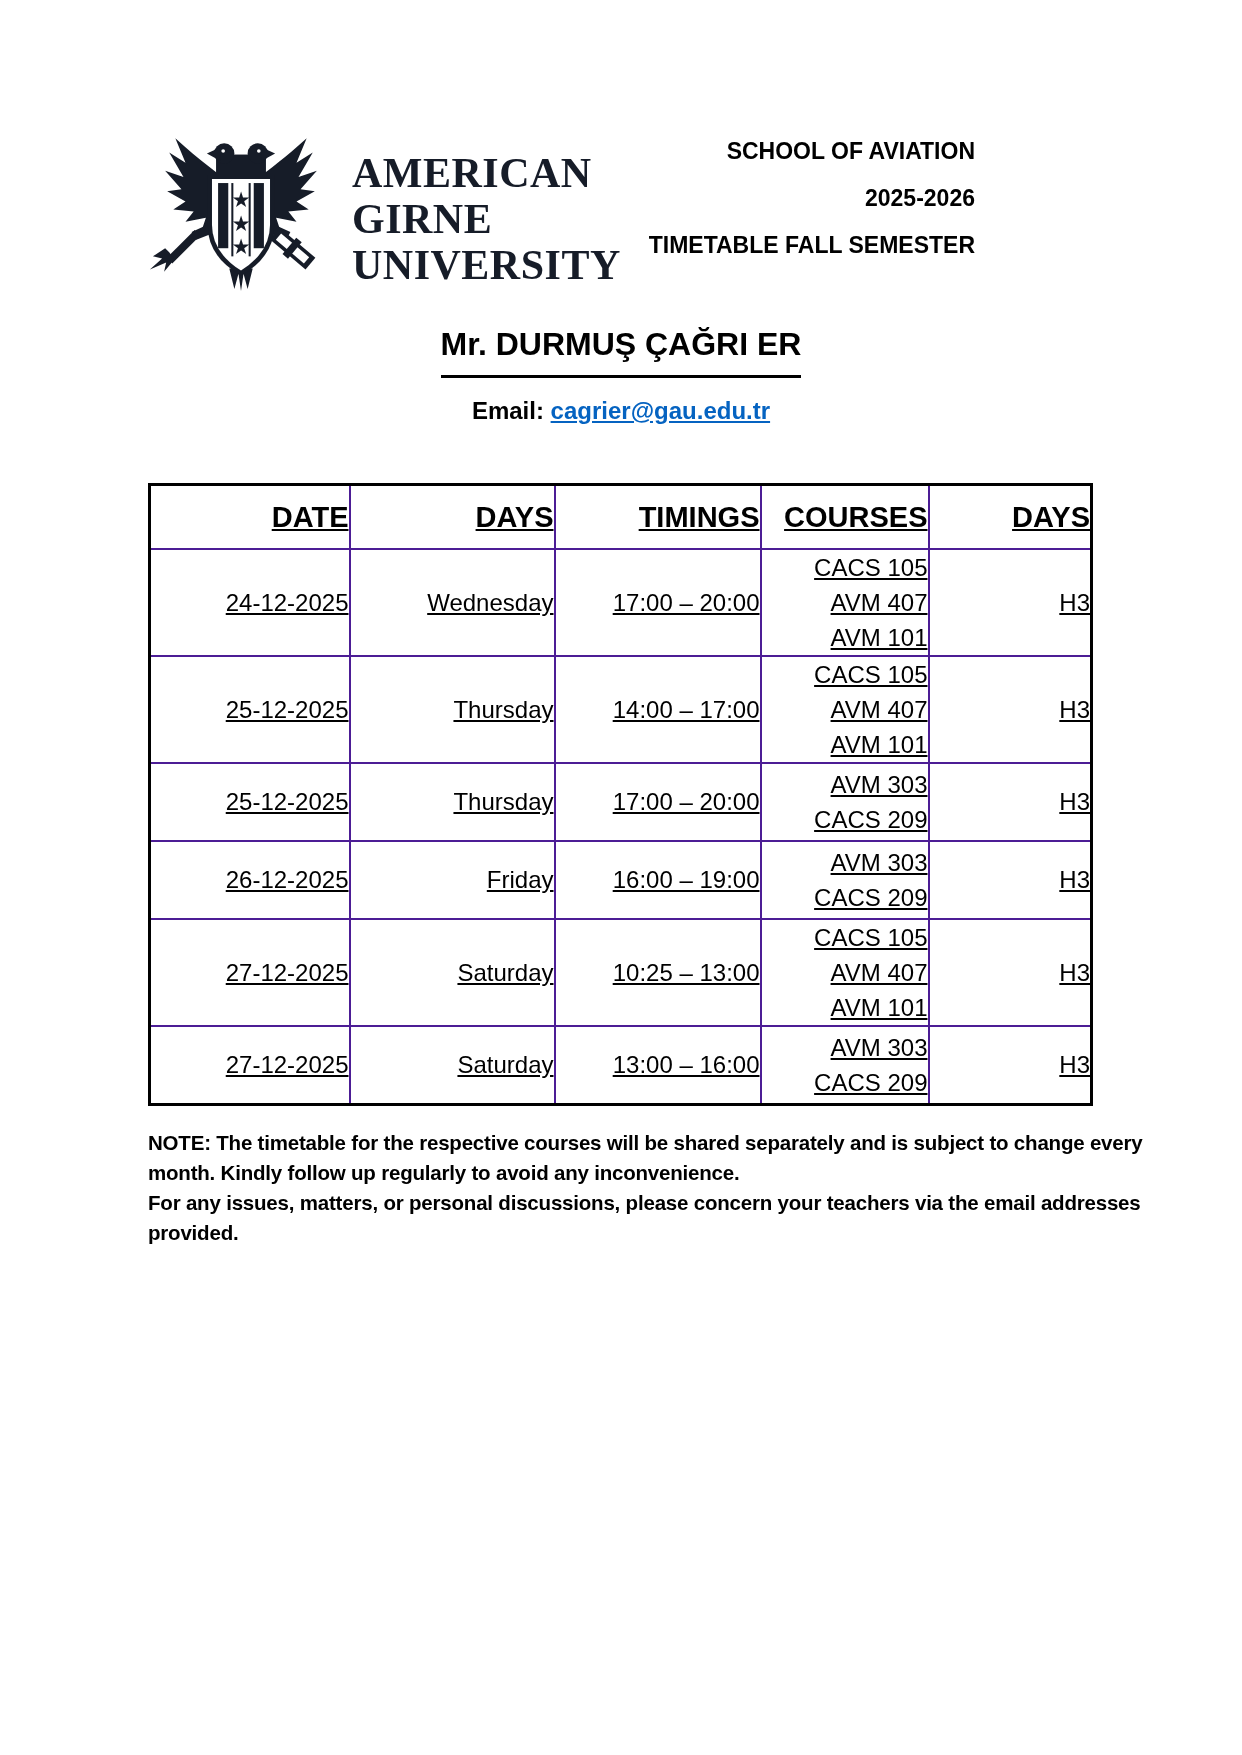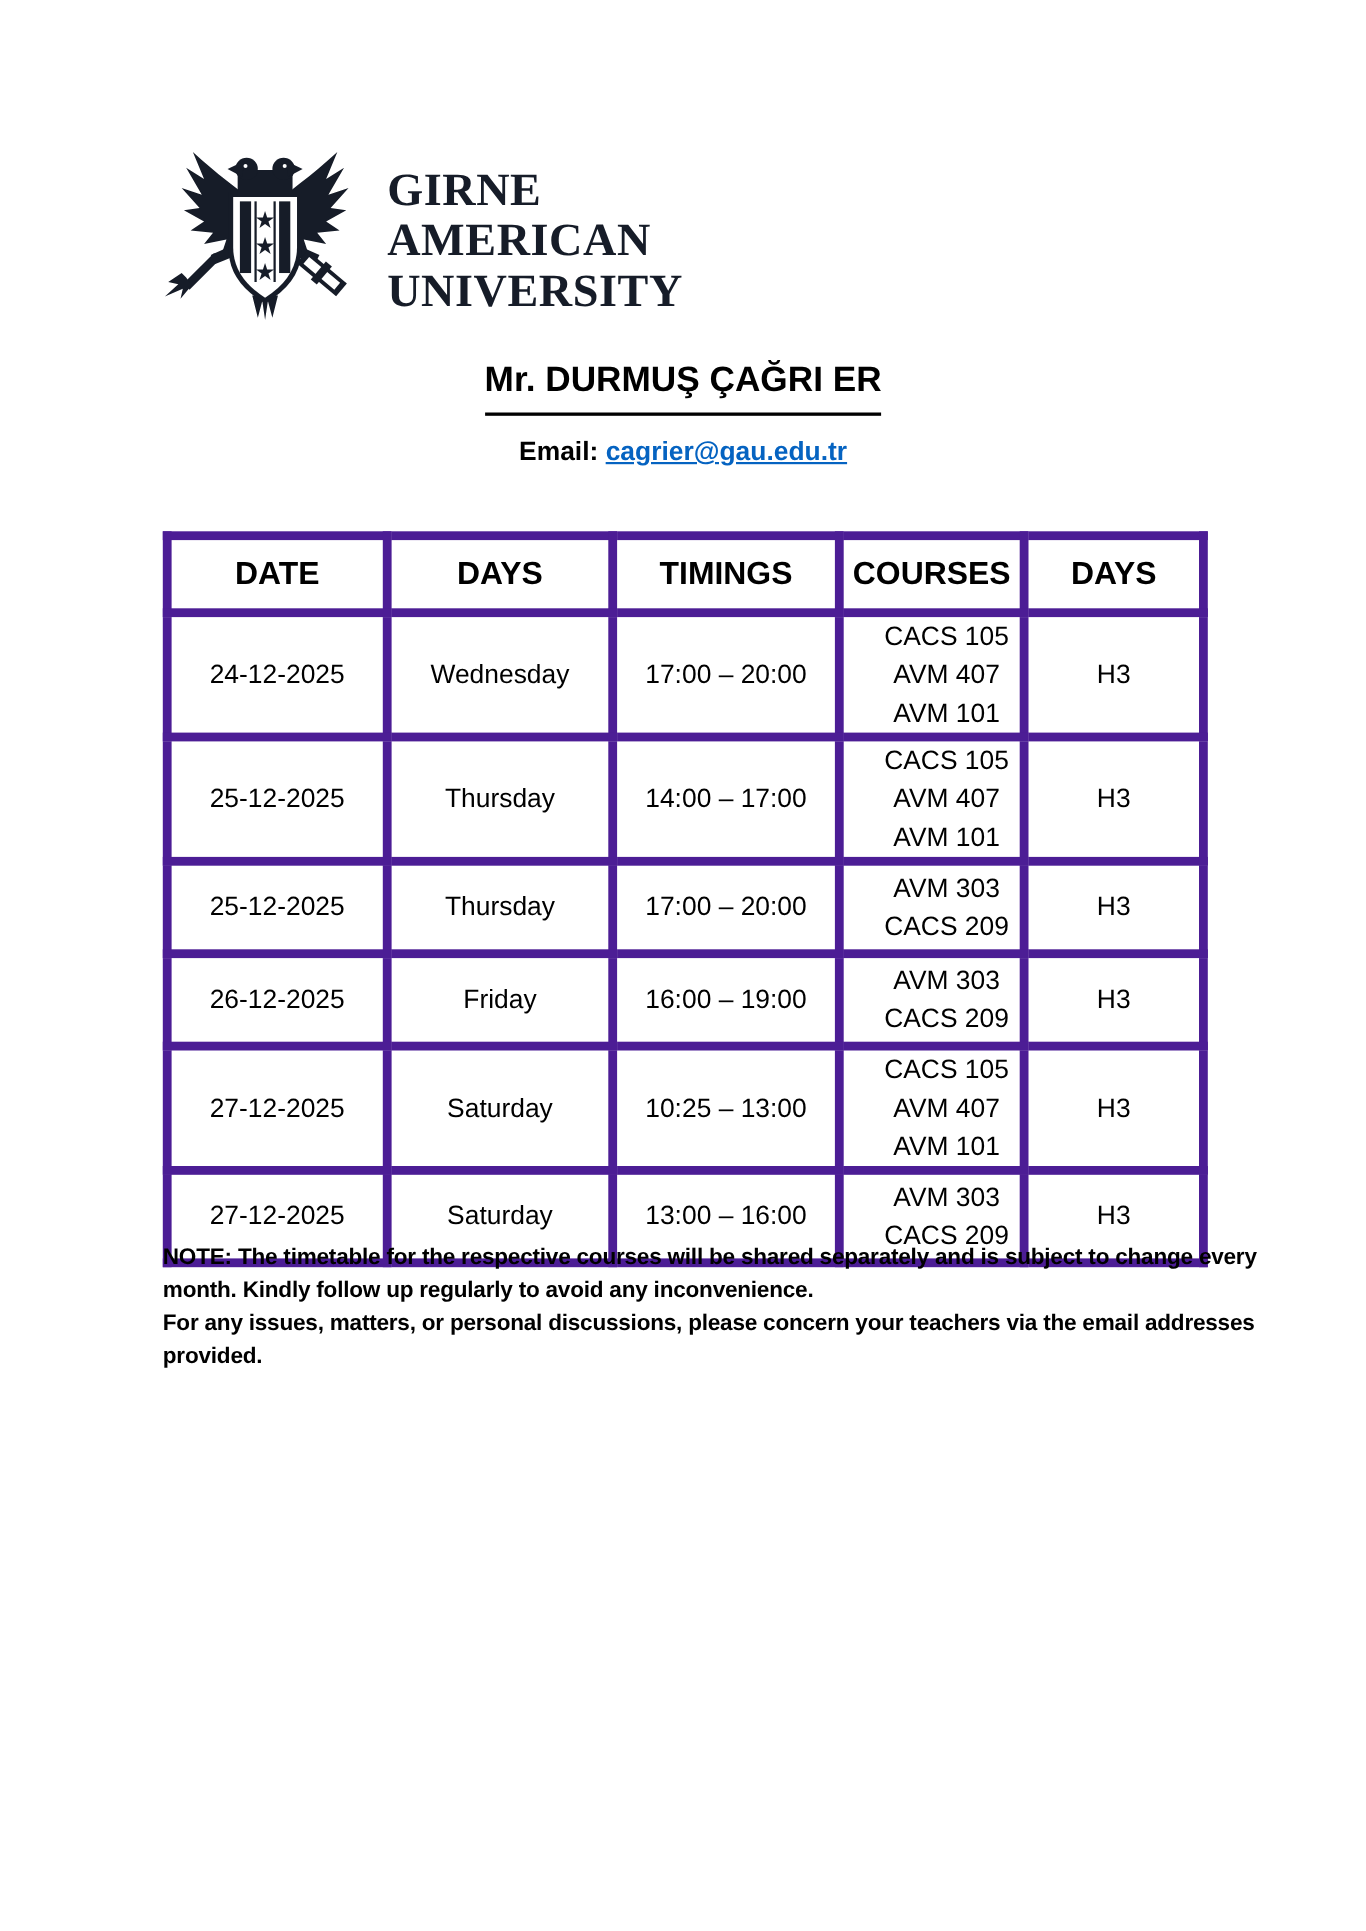--- a/index.html
+++ b/index.html
@@ -25,21 +25,21 @@
   .instructor-name{position:absolute;top:326px;left:0;width:1242px;text-align:center;font-size:32px;font-weight:700;}
   .instructor-name .uline{border-bottom:3px solid #000;padding-bottom:13px;}
   .email-line{position:absolute;top:397px;left:0;width:1242px;text-align:center;font-size:24px;font-weight:700;}
   .email-line a{color:var(--link-blue,#0563c1);text-decoration:underline;font-weight:700;}
 
   
   table.timetable{
     position:absolute;left:148px;top:483px;width:942px;
     border-collapse:collapse;table-layout:fixed;border:3px solid #000;
   }
-  .timetable th,.timetable td{border:8px solid #4c1d95;text-align:center;vertical-align:middle;padding:0;}
+  .timetable th,.timetable td{border:2px solid #4c1d95;text-align:right;vertical-align:middle;padding:0;text-decoration:underline;}
   .timetable th{font-size:29px;font-weight:700;height:62px;}
   .timetable td{font-size:24px;font-weight:400;}
   col.c1{width:200px}col.c2{width:205px}col.c3{width:206px}col.c4{width:168px}col.c5{width:163px}
   tr.row-tall td{height:104px}
   tr.row-short td{height:76px}
   .course-line{line-height:35px;margin-left:27px;}
 
   
   .notes{
     position:absolute;left:148px;top:1128px;width:1040px;
@@ -91,25 +91,30 @@
         <rect x="83" y="58" width="2" height="72"></rect>
         <rect x="100" y="58" width="2" height="72"></rect>
         <text x="92.5" y="82" text-anchor="middle" font-size="21" fill="currentColor">★</text>
         <text x="92.5" y="105" text-anchor="middle" font-size="21" fill="currentColor">★</text>
         <text x="92.5" y="128" text-anchor="middle" font-size="21" fill="currentColor">★</text>
       </g>
     </svg>
   </div>
 
   <div class="univ-name">
+    <div>AMERICAN</div>
     <div>GIRNE</div>
-    <div>AMERICAN</div>
     <div>UNIVERSITY</div>
   </div>
 
+  <div class="header-right">
+    <div class="hr-line">SCHOOL OF AVIATION</div>
+    <div class="hr-line">2025-2026</div>
+    <div class="hr-line">TIMETABLE FALL SEMESTER</div>
+  </div>
 
   <div class="instructor-name">
     <span class="uline">Mr. DURMUŞ ÇAĞRI ER</span>
   </div>
 
   <div class="email-line">
     <span>Email:</span>&nbsp;<a href="#">cagrier@gau.edu.tr</a>
   </div>
 
   <table class="timetable">

